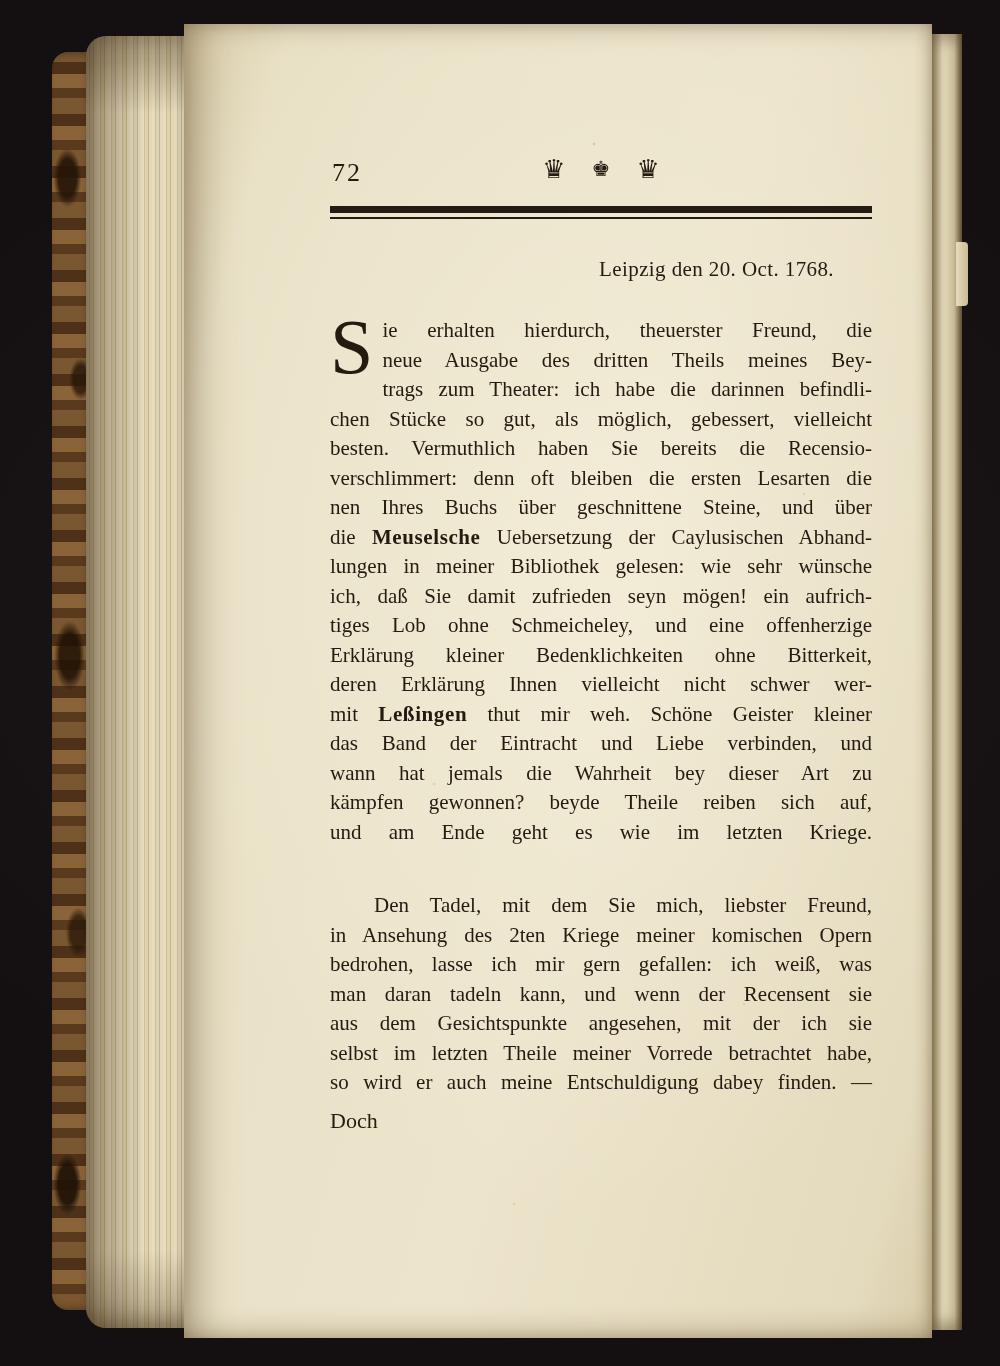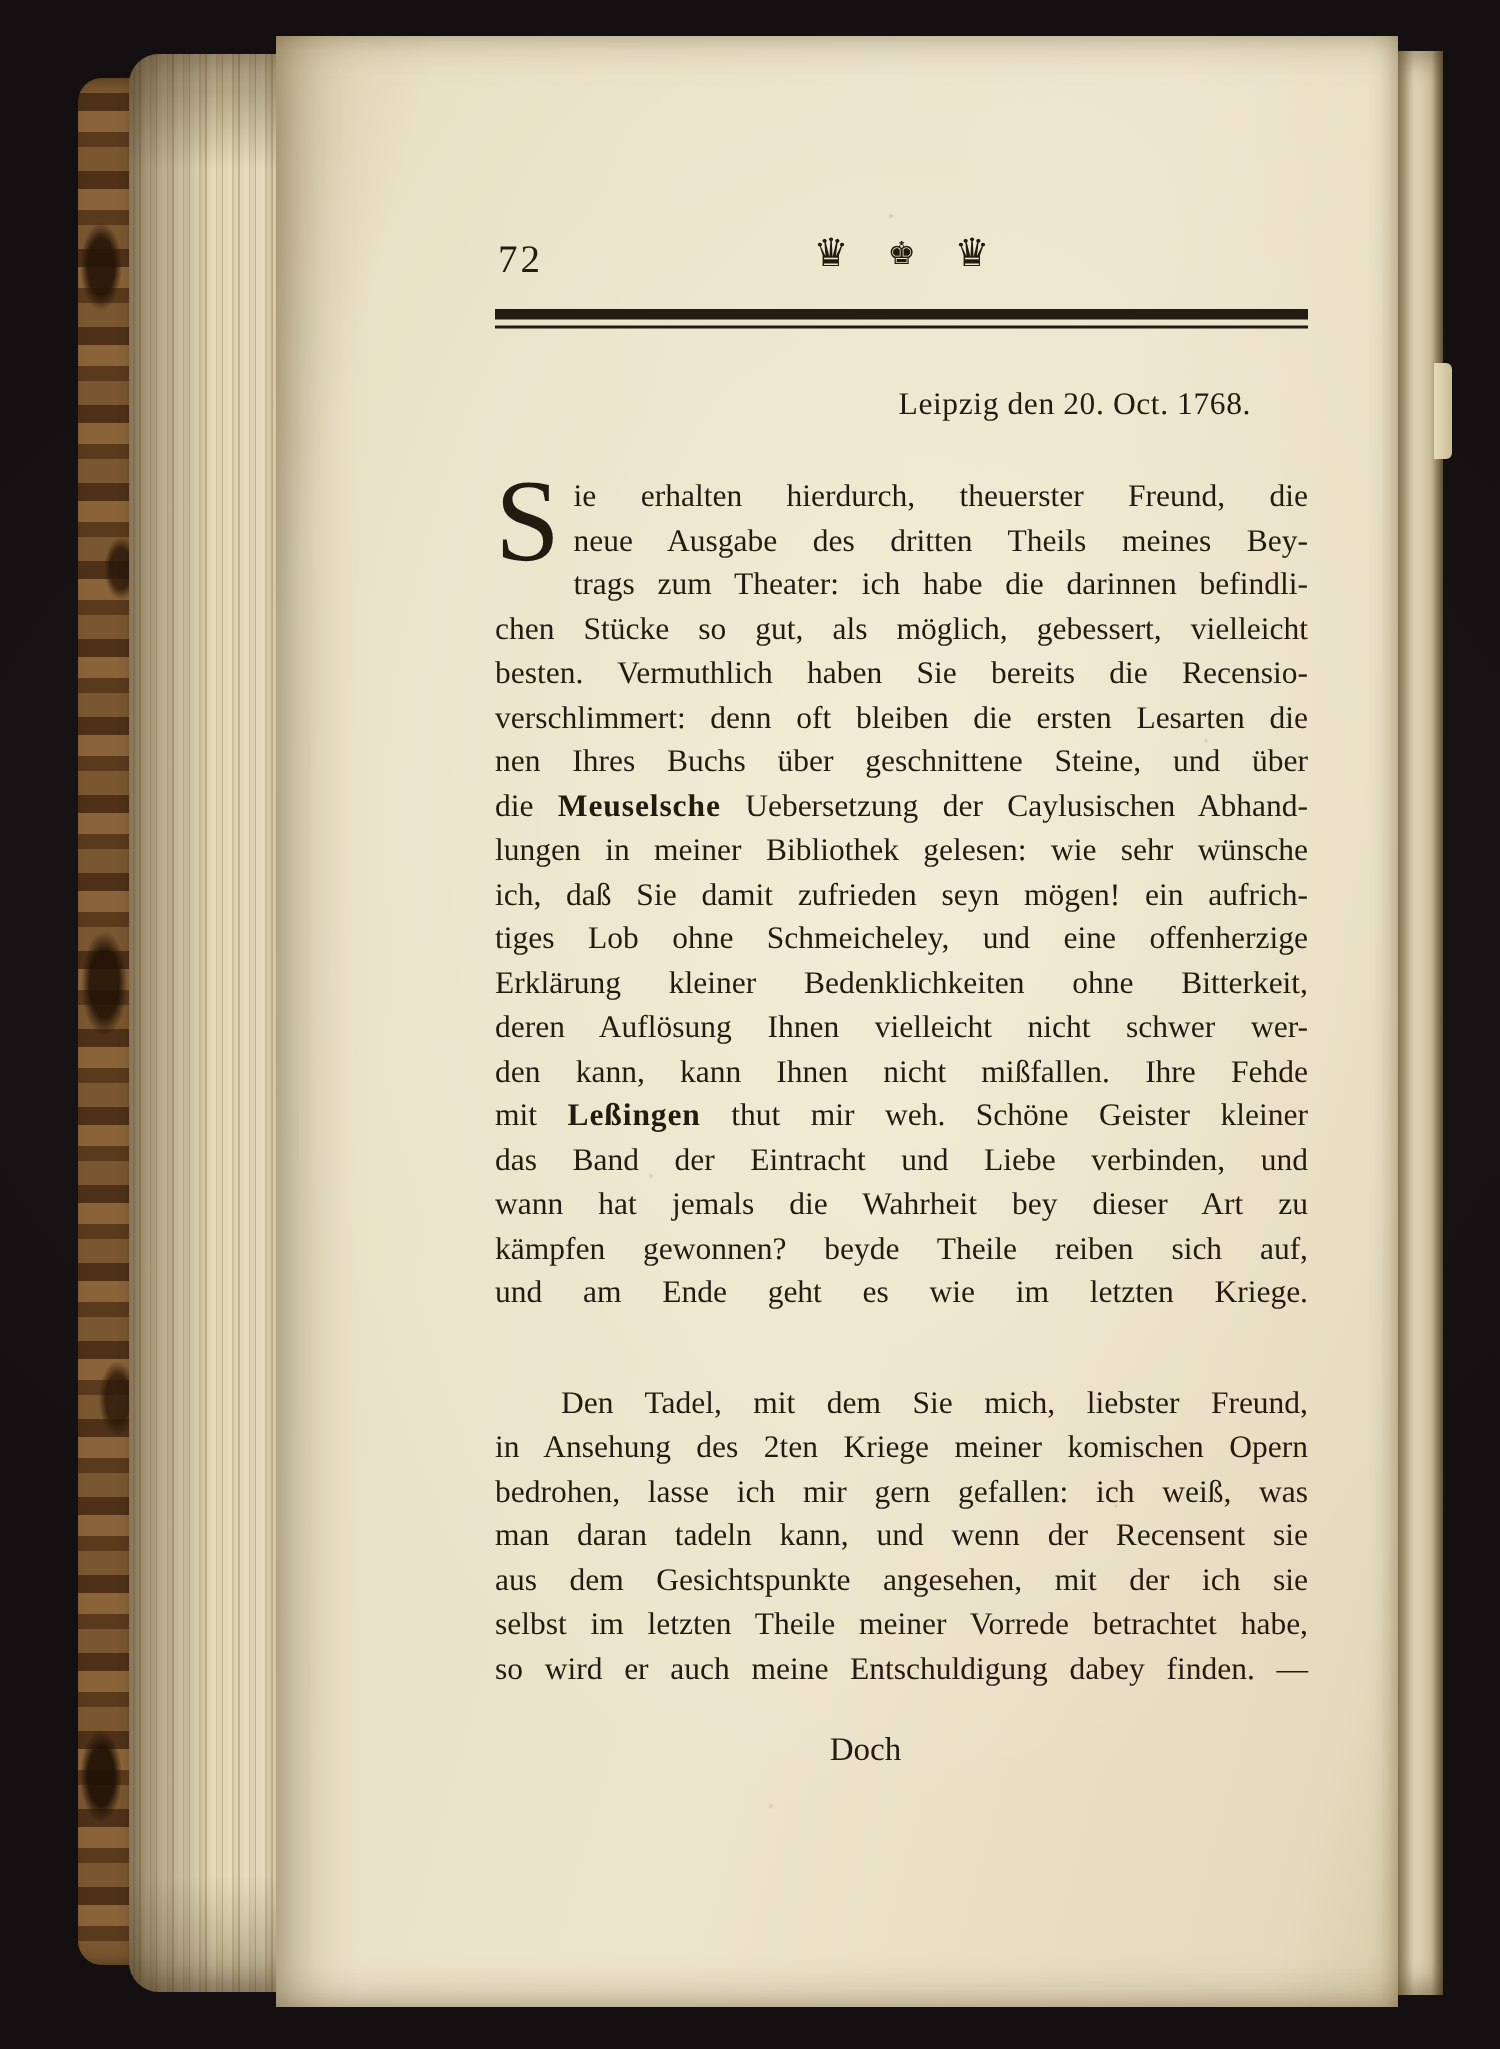--- a/index.html
+++ b/index.html
@@ -99,21 +99,21 @@
   }
   .line.indent{text-indent:44px;}
   .dropcap{
     float:left;
     font-size:78px;line-height:58px;height:58px;
     margin:2px 9px 0 0;
     color:#241a10;
   }
   .emph{font-weight:bold;letter-spacing:.6px;}
   .catchword{
-    margin-top:26px;text-align:center;padding-right:48px;
+    margin-top:10px;text-align:left;padding-right:48px;
     font-size:22px;
   }
 </style>
 </head>
 <body>
 
 <div class="stage">
   <div class="book">
     <div class="spine"></div>
     <div class="page-edges"></div>
@@ -142,22 +142,21 @@
               <div class="line"><span>trags zum Theater: ich habe die darinnen befindli-</span></div>
               <div class="line"><span>chen Stücke so gut, als möglich, gebessert, vielleicht</span></div>
               <div class="line"><span>besten.  Vermuthlich haben Sie bereits die Recensio-</span></div>
               <div class="line"><span>verschlimmert: denn oft bleiben die ersten Lesarten die</span></div>
               <div class="line"><span>nen Ihres Buchs über geschnittene Steine, und über</span></div>
               <div class="line"><span>die </span><span class="emph">Meuselsche</span><span> Uebersetzung der Caylusischen Abhand-</span></div>
               <div class="line"><span>lungen in meiner Bibliothek gelesen: wie sehr wünsche</span></div>
               <div class="line"><span>ich, daß Sie damit zufrieden seyn mögen! ein aufrich-</span></div>
               <div class="line"><span>tiges Lob ohne Schmeicheley, und eine offenherzige</span></div>
               <div class="line"><span>Erklärung kleiner Bedenklichkeiten ohne Bitterkeit,</span></div>
-              <div class="line"><span>deren Auflösung Ihnen vielleicht nicht schwer wer-</span></div>
-              <div class="line"><span>den kann, kann Ihnen nicht mißfallen.  Ihre Fehde</span></div>
+              <div class="line"><span>deren Erklärung Ihnen vielleicht nicht schwer wer-</span></div>
               <div class="line"><span>mit </span><span class="emph">Leßingen</span><span> thut mir weh.  Schöne Geister kleiner</span></div>
               <div class="line"><span>das Band der Eintracht und Liebe verbinden, und</span></div>
               <div class="line"><span>wann hat jemals die Wahrheit bey dieser Art zu</span></div>
               <div class="line"><span>kämpfen gewonnen? beyde Theile reiben sich auf,</span></div>
               <div class="line"><span>und am Ende geht es wie im letzten Kriege.</span></div>
             </div>
             <div class="para">
               <div class="line indent"><span>Den Tadel, mit dem Sie mich, liebster Freund,</span></div>
               <div class="line"><span>in Ansehung des 2ten Kriege meiner komischen Opern</span></div>
               <div class="line"><span>bedrohen, lasse ich mir gern gefallen: ich weiß, was</span></div>

